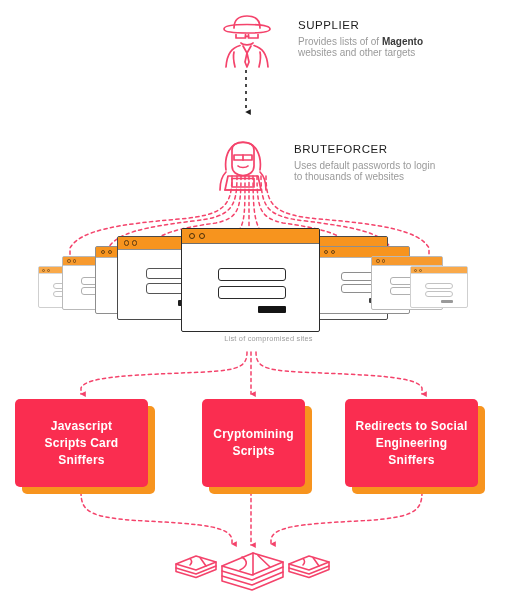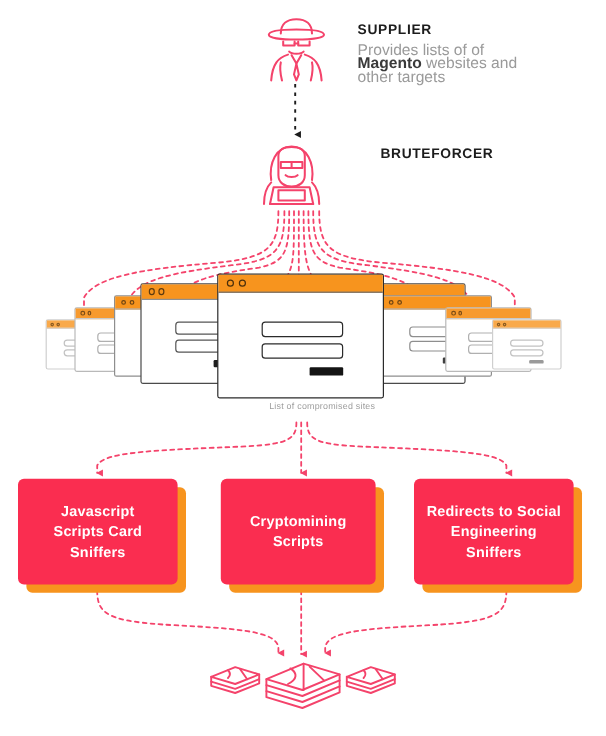--- a/index.html
+++ b/index.html
@@ -35,36 +35,36 @@
     width: 66px;
     height: 58px;
     flex: 0 0 66px;
   }
   .actor-text {
     margin-left: 18px;
     padding-top: 6px;
   }
   .actor-title {
     font-size: 11.5px;
-    font-weight: bold;
+    font-weight: normal;
     letter-spacing: 0.55px;
     color: #1c1c1c;
     line-height: 14px;
   }
   .actor-desc {
     margin-top: 4px;
-    font-size: 13px;
+    font-size: 10px;
     line-height: 11px;
     color: #9a9a9a;
     max-width: 150px;
   }
   .actor-desc b { color: #3a3a3a; font-weight: bold; }
 
   #actor-supplier   { left: 214px; top: 12px; }
-  #actor-bruteforcer{ left: 210px; top: 116px; gap: 23px; }
+  #actor-bruteforcer{ left: 210px; top: 136px; }
 
   
   #windows {
     position: absolute;
     left: 0;
     top: 228px;
     width: 505px;
     height: 110px;
   }
   .win {
@@ -122,21 +122,21 @@
     text-align: center;
     color: #ffffff;
     font-size: 12px;
     font-weight: bold;
     line-height: 17px;
     letter-spacing: 0.2px;
     padding: 0 8px;
     white-space: pre-line;
   }
   #pbox-1 { left: 15px;  width: 133px; }
-  #pbox-2 { left: 184px; width: 129px; border-radius: 30px; }
+  #pbox-2 { left: 202px; width: 103px; border-radius: 30px; }
   #pbox-3 { left: 345px; width: 133px; }
 
   
   #money {
     position: absolute;
     left: 170px;
     top: 540px;
     width: 165px;
     height: 62px;
   }
@@ -216,20 +216,21 @@
         <path d="M28,30 C30,32 36,32 38,30"></path>
         <path d="M18,40 L48,40 L51,54 L15,54 Z"></path>
         <path d="M22,42.5 L44,42.5 L44,51 L22,51 Z"></path>
         <path d="M15,54 L51,54"></path>
         <path d="M16,36 C12,40 10,46 10,54"></path>
         <path d="M50,36 C54,40 56,46 56,54"></path>
       </g>
     </svg>
     <div class="actor-text">
       <div class="actor-title">BRUTEFORCER</div>
+      <div class="actor-desc">Uses default passwords to login to thousands of websites</div>
     </div>
   </div>
 
   <div id="windows">
 
     <div class="win" style="left:38px; top:38px; width:58px; height:42px; border:1px solid #cfcfcf;">
       <div class="win-bar" style="height:7px; background:#F9A94A; border-bottom:1px solid #d9d9d9;">
         <span class="dot" style="width:3px;height:3px;border:0.7px solid #8a5a20;margin-left:3px;"></span>
         <span class="dot" style="width:3px;height:3px;border:0.7px solid #8a5a20;margin-left:1.5px;"></span>
       </div>

